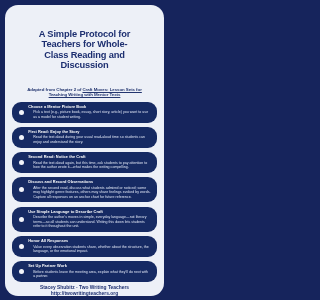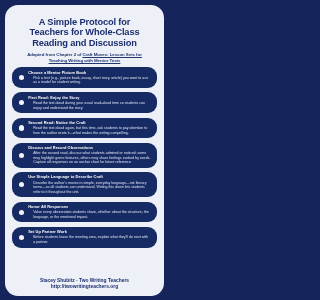--- a/index.html
+++ b/index.html
@@ -34,21 +34,21 @@
   .header {
     text-align: center;
     padding: 1px 4px 0 4px;
   }
   .title {
     color: #1d2f70;
     font-size: 9.3px;
     line-height: 10.4px;
     font-weight: bold;
     letter-spacing: -0.15px;
-    margin: 4px;
+    margin: 16px;
   }
   .subtitle {
     color: #23356f;
     font-size: 4.4px;
     line-height: 5.6px;
     font-weight: bold;
     margin: 3px 2px 0 2px;
     letter-spacing: -0.05px;
   }
   .subtitle .u {

